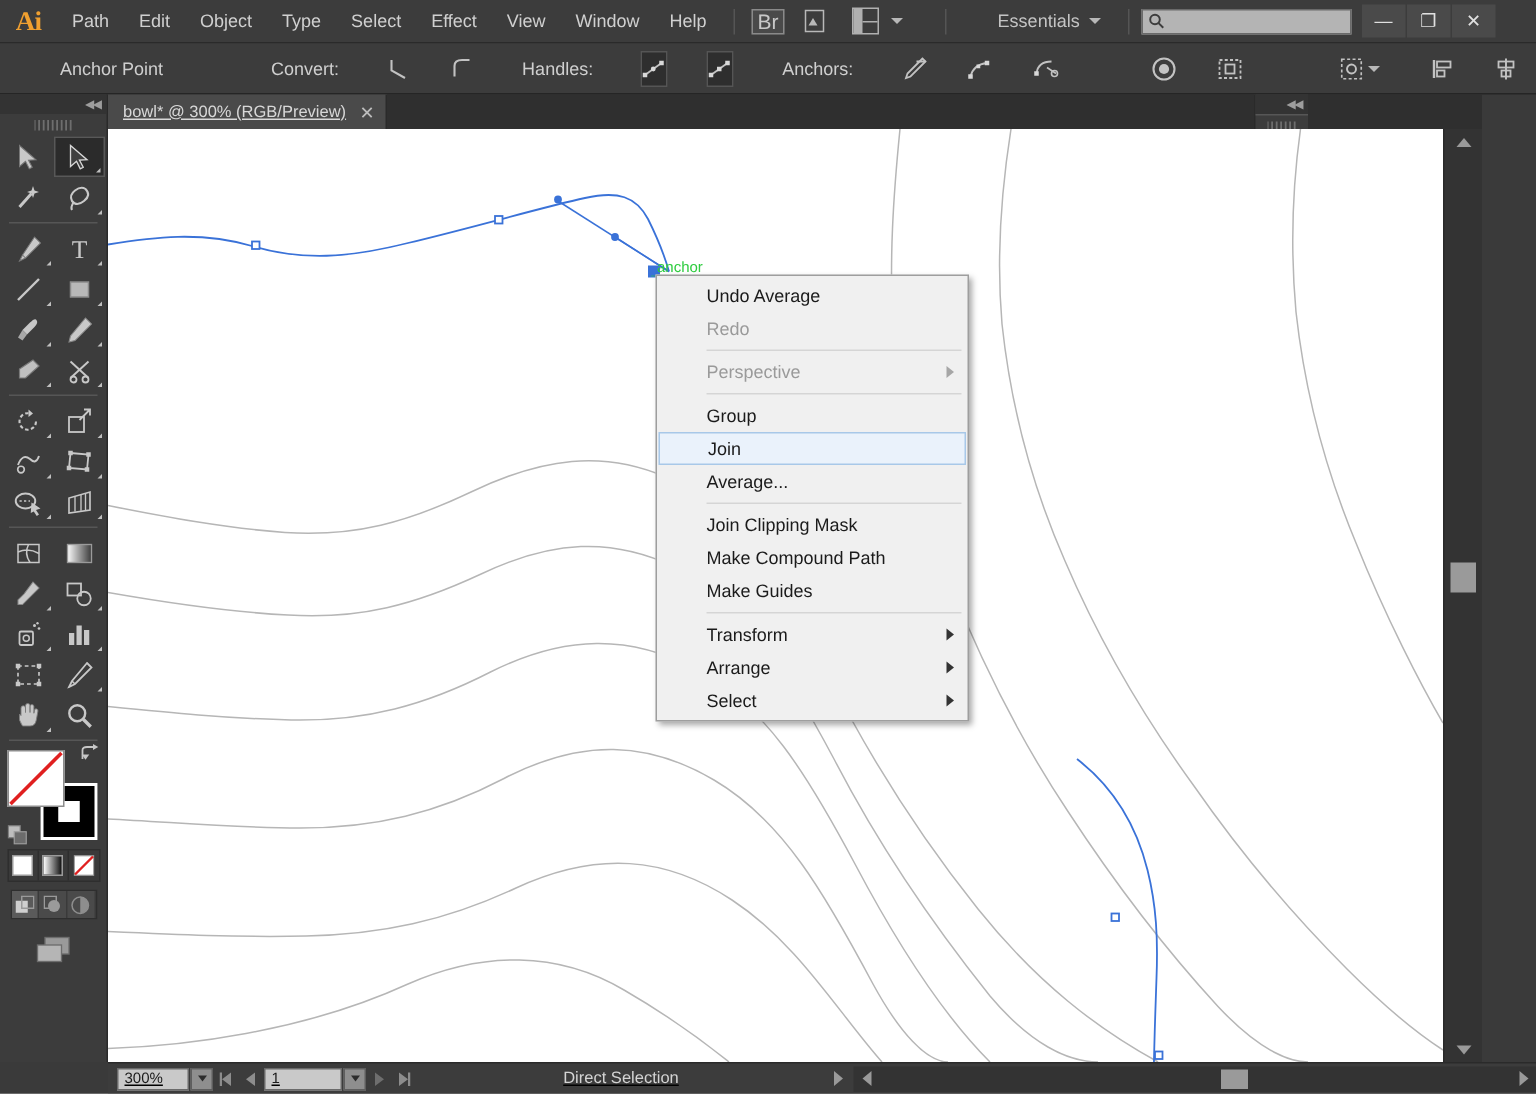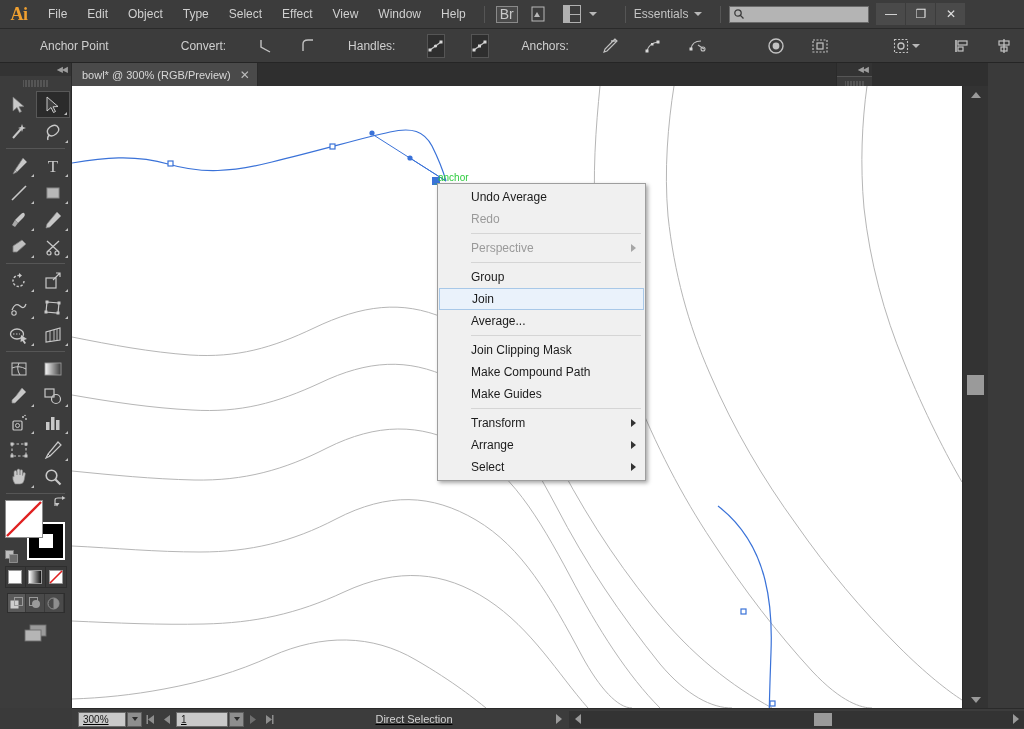--- a/index.html
+++ b/index.html
@@ -89,21 +89,21 @@
 
   
   .tabbar {
     position: absolute; left: 72px; top: 63px; width: 916px; height: 23px;
     background: #2f2f2f; display: flex; align-items: flex-end;
   }
   .doc-tab {
     height: 23px; background: #4a4a4a; display: flex; align-items: center;
     padding: 0 7px 0 10px; border-right: 1px solid #2a2a2a;
   }
-  .doc-tab-title { color: #d8d8d8; font-size: 11px; }
+  .doc-tab-title { color: #d8d8d8; font-size: 11px; text-decoration: underline; }
   .doc-tab-close { color: #bdbdbd; font-size: 12px; margin-left: 9px; }
 
   
   .toolbar-left {
     position: absolute; left: 0; top: 63px; width: 72px; height: 645px;
     background: #3c3c3c; border-right: 1px solid #2a2a2a;
   }
   .tb-header {
     height: 13px; display: flex; align-items: center; justify-content: flex-end;
     padding-right: 4px; background: #333;
@@ -288,21 +288,21 @@
     background: #f0f0f0;
   }
 </style>
 </head>
 <body>
 
 <div id="app">
 
   <div class="menubar">
     <div class="ai-logo">Ai</div>
-    <div class="menu-item">File</div>
+    <div class="menu-item">Path</div>
     <div class="menu-item">Edit</div>
     <div class="menu-item">Object</div>
     <div class="menu-item">Type</div>
     <div class="menu-item">Select</div>
     <div class="menu-item">Effect</div>
     <div class="menu-item">View</div>
     <div class="menu-item">Window</div>
     <div class="menu-item">Help</div>
 
     <div class="mb-sep"></div>
@@ -314,21 +314,21 @@
         </svg>
     </div>
     <div style="display:flex;align-items:center;margin-left:14px;">
       <div class="mb-panelicon">
           <div class="box"></div>
         </div>
       <div class="caret-d" style="margin-left:2px;"></div>
     </div>
 
     <div class="mb-sep" style="margin-left:28px;"></div>
-    <div style="display:flex;align-items:center;">
+    <div style="display:flex;align-items:center;margin-left:26px;">
       <span class="ws-label">Essentials</span>
       <div class="caret-d"></div>
     </div>
     <div class="mb-sep" style="margin-left:18px;"></div>
     <div class="search-box" title="">
       <svg width="12" height="12" viewBox="0 0 12 12">
         <circle cx="5" cy="5" r="3.2" fill="none" stroke="#3d3d3d" stroke-width="1.3"></circle>
         <line x1="7.4" y1="7.4" x2="10.5" y2="10.5" stroke="#3d3d3d" stroke-width="1.3"></line>
       </svg>
     </div>

